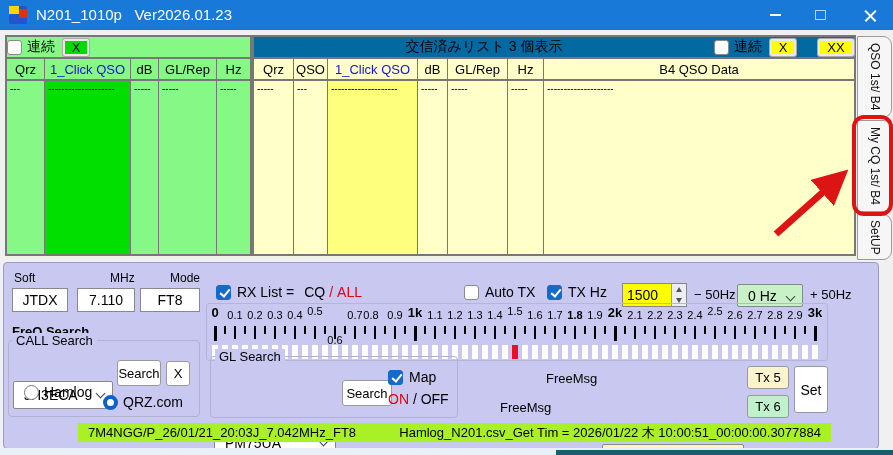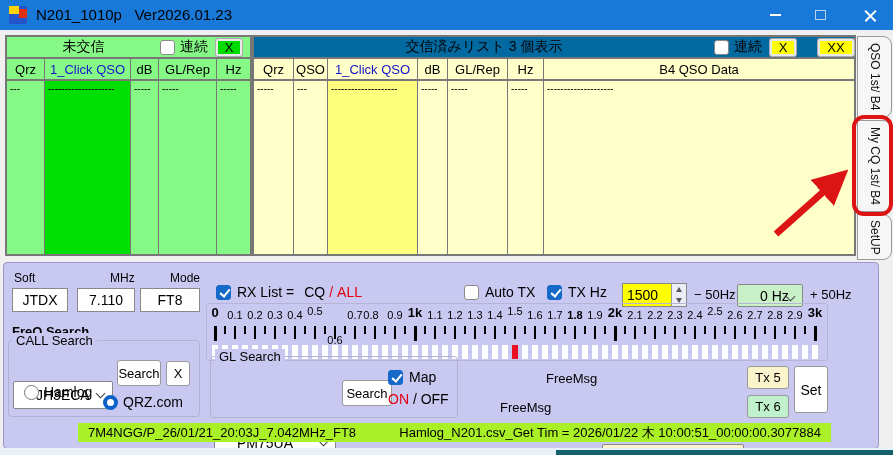--- a/index.html
+++ b/index.html
@@ -5,21 +5,21 @@
   * { box-sizing: border-box; margin: 0; padding: 0; }
   body { background:#fff; font-family:"Liberation Sans","DejaVu Sans",sans-serif; }
   #window { position:relative; width:893px; height:455px; background:#F0F0F0; overflow:hidden; }
   .abs { position:absolute; }
 
   
   #titlebar { left:0; top:0; width:893px; height:30px; background:#1879D8; }
   #app-icon { left:9px; top:6px; width:18px; height:18px; background:#2255CC; border-radius:2px; }
   #app-icon::before { content:""; position:absolute; left:0; top:0; width:10px; height:8px; background:#FFD400; }
   #app-icon::after { content:""; position:absolute; right:0; top:3px; width:8px; height:9px; background:#E03010; }
-  #window-title { left:36px; top:0; height:24px; line-height:30px; color:#000000; font-size:15px; white-space:pre; }
+  #window-title { left:36px; top:0; height:24px; line-height:30px; color:#ffffff; font-size:15px; white-space:pre; }
   .win-btn { top:0; width:40px; height:30px; display:flex; align-items:center; justify-content:center; }
   #btn-min { left:755px; } #btn-max { left:800px; } #btn-close { left:847px; width:46px; }
   .glyph-min { width:11px; height:2px; background:#fff; }
   .glyph-max { width:11px; height:10px; border:1.5px solid #B9D4F0; }
   .glyph-close { position:relative; width:13px; height:13px; }
   .glyph-close i { position:absolute; left:-1px; top:6px; width:15px; height:1.6px; background:#fff; }
   .glyph-close i:first-child { transform:rotate(45deg); }
   .glyph-close i:last-child  { transform:rotate(-45deg); }
 
   
@@ -84,21 +84,21 @@
   .spin .v { min-width:18px; padding:0 4px; display:flex; align-items:center; justify-content:center; font-size:14px; }
   .spin.yellow .v { background:#FFFF00; min-width:48px; justify-content:flex-start; }
   .ud { width:15px; display:flex; flex-direction:column; border-left:1px solid #999; background:#EDEDF5; }
   .ud-btn { flex:1; display:flex; align-items:center; justify-content:center; }
   .tri-up { width:0; height:0; border-left:3.5px solid transparent; border-right:3.5px solid transparent; border-bottom:5px solid #555; }
   .tri-dn { width:0; height:0; border-left:3.5px solid transparent; border-right:3.5px solid transparent; border-top:5px solid #555; }
   #txhz-spin { left:622px; top:283px; }
   #minus-label { left:694px; top:287px; font-size:13px; }
   #plus-label  { left:810px; top:287px; font-size:13px; }
 
-  .combo { border:1px solid #888; border-radius:2px; background:#fff; display:flex; align-items:center; padding:0 20px 0 22px; position:relative; font-size:14px; white-space:nowrap; overflow:hidden; }
+  .combo { border:1px solid #888; border-radius:2px; background:#fff; display:flex; align-items:center; padding:0 20px 0 10px; position:relative; font-size:14px; white-space:nowrap; overflow:hidden; }
   .chev { position:absolute; right:8px; top:8px; width:7px; height:7px; border-right:1.6px solid #444; border-bottom:1.6px solid #444; transform:rotate(45deg); }
   #offset-combo { left:737px; top:284px; width:66px; height:23px; background:#C8F1C8; }
 
   #scale-box { left:206px; top:303px; width:622px; height:58px; border:1px solid #B6B5D8; border-radius:3px; }
   .slab { position:absolute; top:5px; font-size:11px; transform:translateX(-50%); color:#000; white-space:nowrap; }
   .slab.bold { font-weight:bold; font-size:13px; top:1px; }
   .slab.up { top:1px; }
   .tick { position:absolute; top:22px; width:2px; height:8px; background:#000; }
   .tick.tall { height:13px; }
   .tick.major { width:3px; height:15px; }
@@ -156,21 +156,20 @@
     <div class="abs win-btn" id="btn-close">
         <div class="glyph-close">
           <i></i>
           <i></i>
         </div>
       </div>
   </div>
 
   <div class="abs table" id="left-table">
     <div class="band">
-      <span class="band-title">未交信</span>
       <span class="cb"></span>
       <span class="band-label">連続</span>
       <span class="band-btn green">X</span>
     </div>
     <div class="cols-head">
         <div class="hcell" style="width: 38px;">Qrz</div>
         <div class="hcell link" style="width: 86px;">1_Click QSO</div>
         <div class="hcell" style="width: 28px;">dB</div>
         <div class="hcell" style="width: 58px;">GL/Rep</div>
         <div class="hcell" style="flex: 1 1 0%;">Hz</div>

